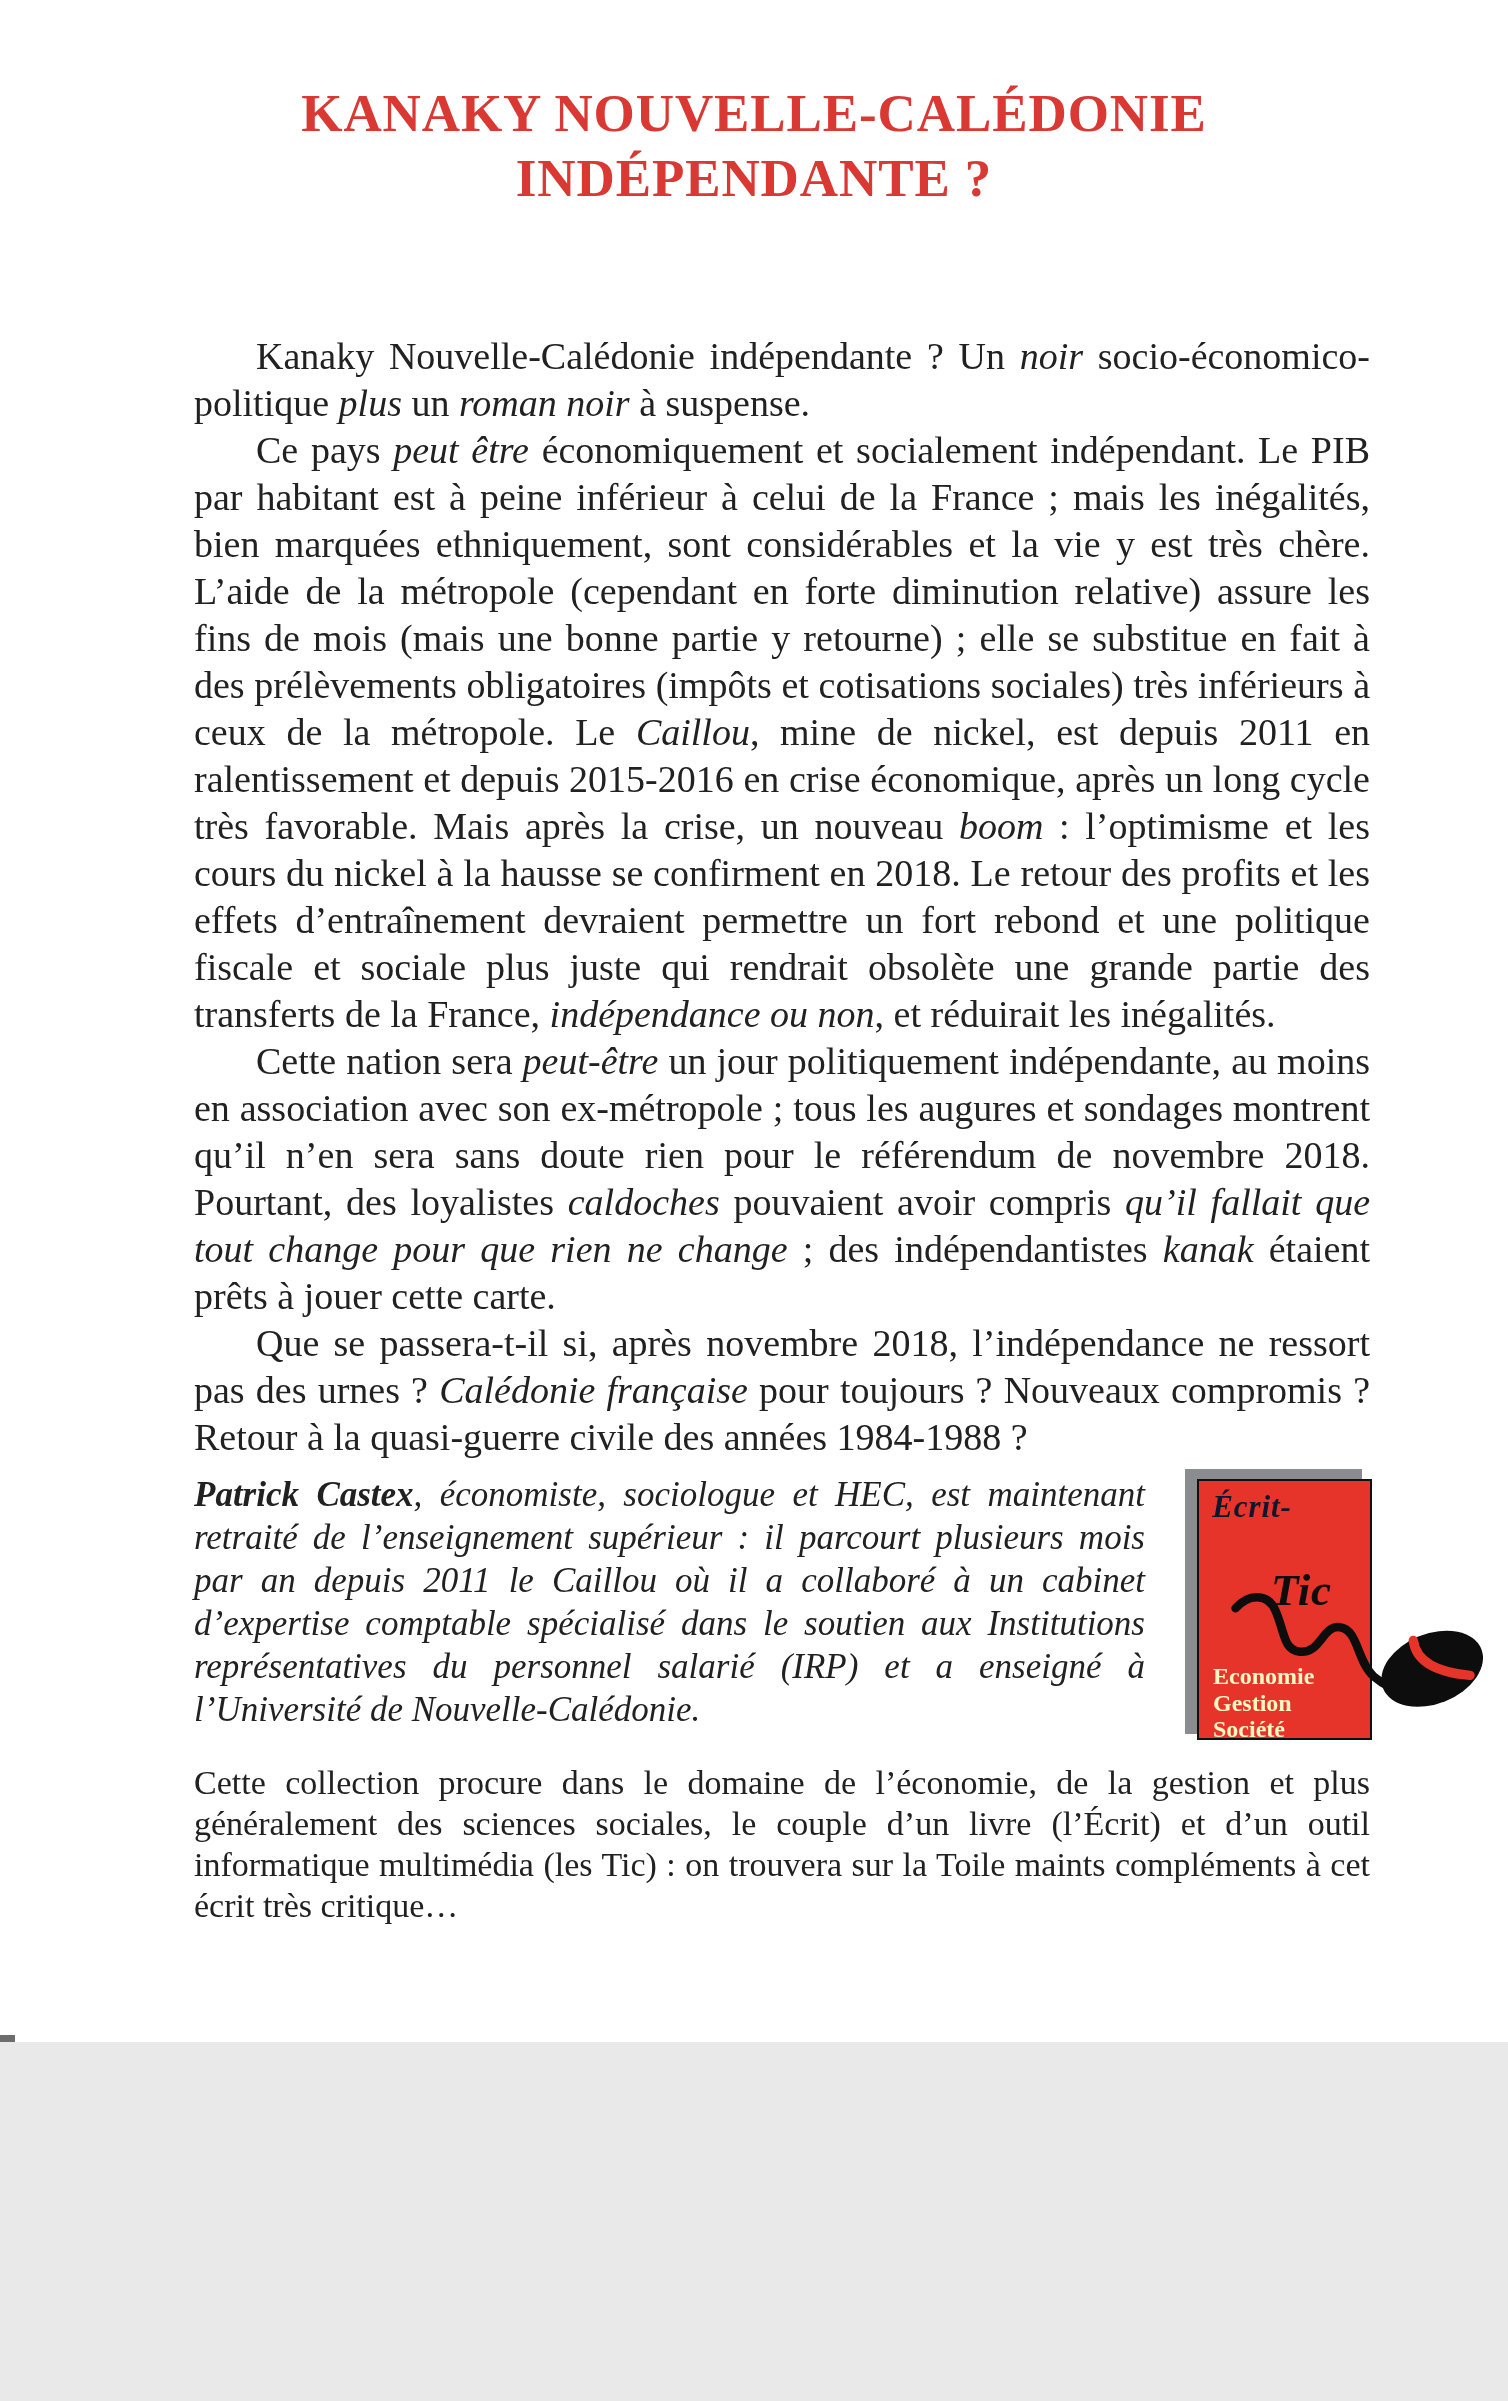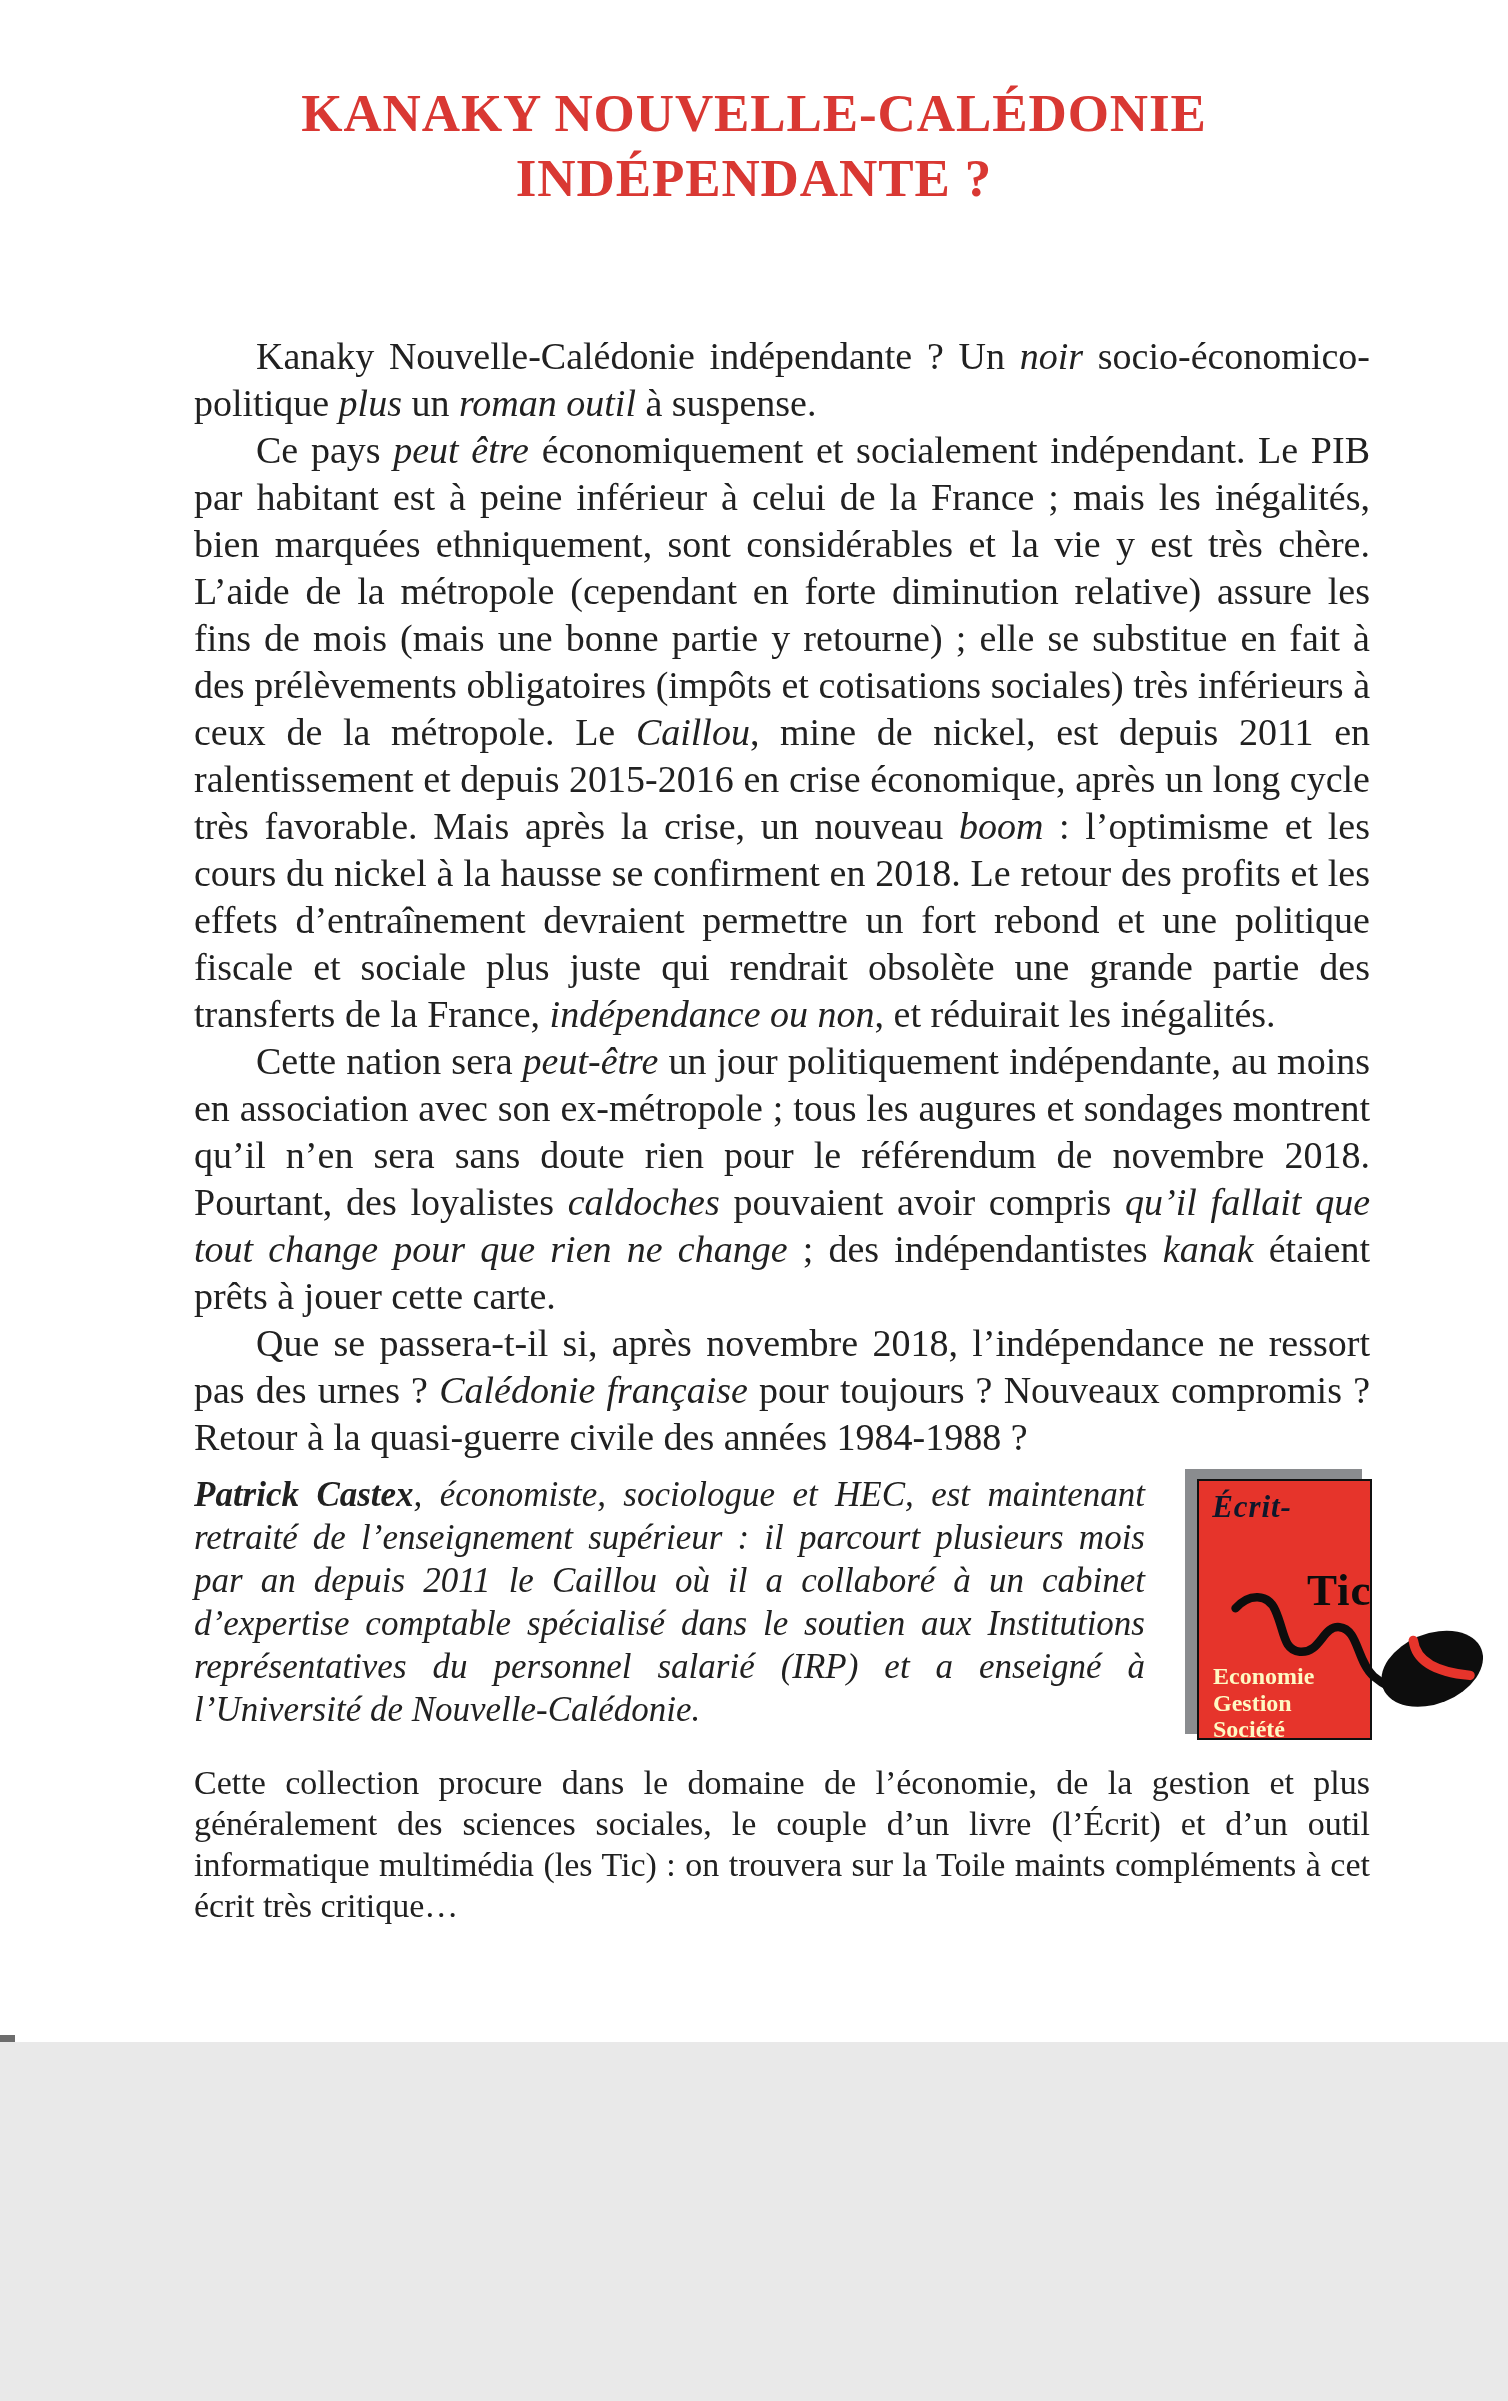--- a/index.html
+++ b/index.html
@@ -51,24 +51,23 @@
     border:2.8px solid #101010;
   }
   .logo-ecrit {
     position:absolute; left:13.2px; top:7.6px;
     font-size:31px; font-weight:bold; font-style:italic;
     color:#0f172a; letter-spacing:0.9px;
     font-family:"Liberation Serif", serif;
   }
   .logo-tic {
     position:absolute; left:72px; top:83px;
-    font-size:45px; font-weight:bold; 
+    font-size:45px; font-weight:bold; font-style:italic;
     color:#0d0d0d; letter-spacing:0.9px;
     font-family:"Liberation Serif", serif;
-    margin-left:36px;
   }
   .logo-subjects {
     position:absolute; left:14px; top:182px;
     font-size:24px; font-weight:bold; line-height:26.5px;
     color:#fef9c3;
     font-family:"Liberation Serif", serif;
   }
   .logo-art { position:absolute; left:1173px; top:1457px; pointer-events:none; }
   
   .isbn {
@@ -90,21 +89,21 @@
 <body>
 
 <div class="page" style="color: rgb(33, 33, 33);">
 
   <div class="title" style="color: rgb(217, 56, 51);">
     <div>KANAKY NOUVELLE-CALÉDONIE</div>
     <div>INDÉPENDANTE&nbsp;?</div>
   </div>
 
   <div class="synopsis">
-    <p><span>Kanaky Nouvelle-Calédonie indépendante&nbsp;? Un </span><span class="seg-i">noir</span><span> socio-économico-politique </span><span class="seg-i">plus</span><span> un </span><span class="seg-i">roman outil</span><span> à suspense.</span></p>
+    <p><span>Kanaky Nouvelle-Calédonie indépendante&nbsp;? Un </span><span class="seg-i">noir</span><span> socio-économico-politique </span><span class="seg-i">plus</span><span> un </span><span class="seg-i">roman noir</span><span> à suspense.</span></p>
     <p><span>Ce pays </span><span class="seg-i">peut être</span><span> économiquement et socialement indépendant. Le PIB par habitant est à peine inférieur à celui de la France&nbsp;; mais les inégalités, bien marquées ethniquement, sont considérables et la vie y est très chère. L’aide de la métropole (cependant en forte diminution relative) assure les fins de mois (mais une bonne partie y retourne)&nbsp;; elle se substitue en fait à des prélèvements obligatoires (impôts et cotisations sociales) très inférieurs à ceux de la métropole. Le </span><span class="seg-i">Caillou</span><span>, mine de nickel, est depuis 2011 en ralentissement et depuis 2015-2016 en crise économique, après un long cycle très favorable. Mais après la crise, un nouveau </span><span class="seg-i">boom</span><span>&nbsp;: l’optimisme et les cours du nickel à la hausse se confirment en 2018. Le retour des profits et les effets d’entraînement devraient permettre un fort rebond et une politique fiscale et sociale plus juste qui rendrait obsolète une grande partie des transferts de la France, </span><span class="seg-i">indépendance ou non</span><span>, et réduirait les inégalités.</span></p>
     <p><span>Cette nation sera </span><span class="seg-i">peut-être</span><span> un jour politiquement indépendante, au moins en association avec son ex-métropole&nbsp;; tous les augures et sondages montrent qu’il n’en sera sans doute rien pour le référendum de novembre 2018. Pourtant, des loyalistes </span><span class="seg-i">caldoches</span><span> pouvaient avoir compris </span><span class="seg-i">qu’il fallait que tout change pour que rien ne change</span><span>&nbsp;; des indépendantistes </span><span class="seg-i">kanak</span><span> étaient prêts à jouer cette carte.</span></p>
     <p><span>Que se passera-t-il si, après novembre 2018, l’indépendance ne ressort pas des urnes&nbsp;? </span><span class="seg-i">Calédonie française</span><span> pour toujours&nbsp;? Nouveaux compromis&nbsp;? Retour à la quasi-guerre civile des années 1984-1988&nbsp;?</span></p>
   </div>
 
   <div class="bio"><span style="font-weight: bold;">Patrick Castex</span><span>, économiste, sociologue et HEC, est maintenant retraité de l’enseignement supérieur&nbsp;: il parcourt plusieurs mois par an depuis 2011 le Caillou où il a collaboré à un cabinet d’expertise comptable spécialisé dans le soutien aux Institutions représentatives du personnel salarié (IRP) et a enseigné à l’Université de Nouvelle-Calédonie.</span></div>
 
   <div class="logo-shadow" style="background: rgb(138, 140, 143);"></div>
   <div class="logo-red" style="background: rgb(230, 52, 43);">
     <div class="logo-ecrit">Écrit-</div>

